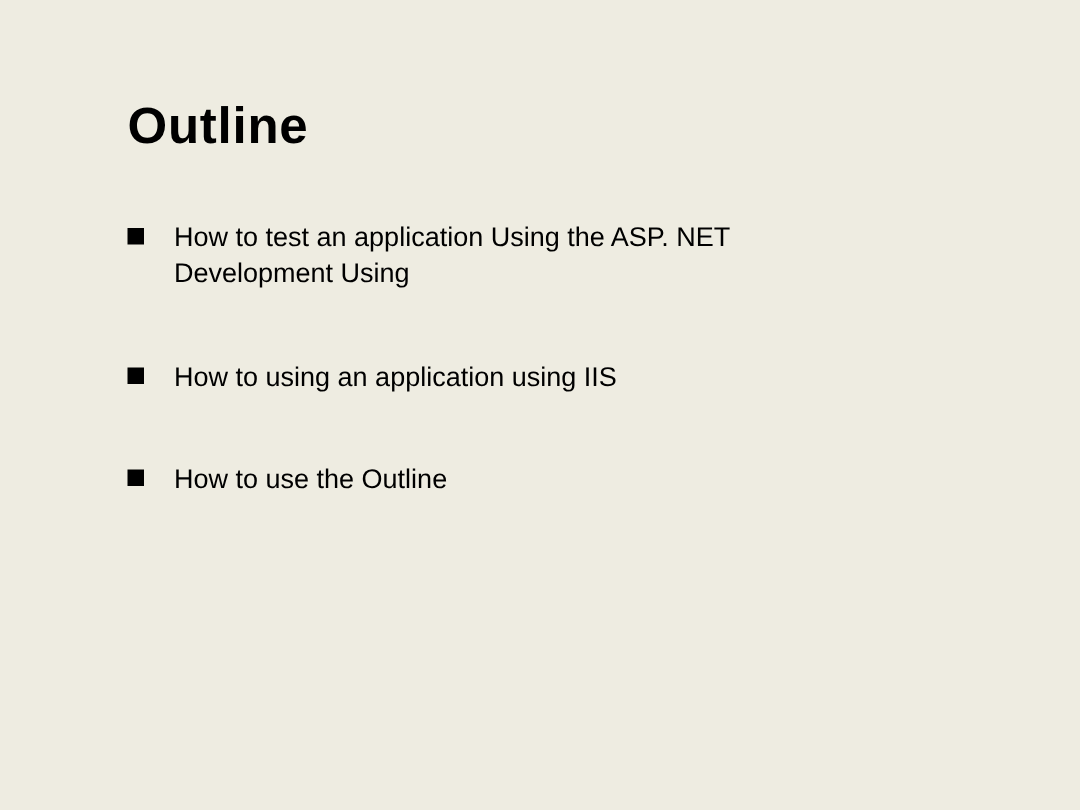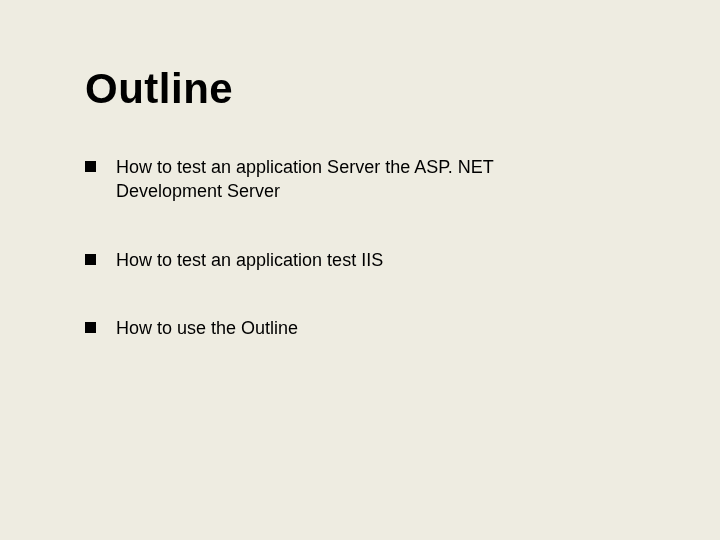--- a/index.html
+++ b/index.html
@@ -14,21 +14,21 @@
       font-family: Arial, Helvetica, sans-serif;
       color: #000;
       overflow: hidden;
     }
     .slide {
       width: 100%;
       height: 100%;
       padding: 65px 85px 40px 85px;
     }
     .title {
-      font-size: 42px;
+      font-size: 34px;
       font-weight: 700;
       margin-bottom: 42px;
       letter-spacing: 0.5px;
     }
     .bullets {
       list-style: none;
       max-width: 480px;
     }
     .bullets li {
       display: flex;
@@ -51,24 +51,24 @@
     }
   </style>
 </head>
 <body>
 
 <div class="slide">
   <h1 class="title">Outline</h1>
   <ul class="bullets">
     <li>
       <span class="bullet-icon"></span>
-      <span class="bullet-text">How to test an application Server the ASP. NET Development Server</span>
+      <span class="bullet-text">How to test an application Using the ASP. NET Development Using</span>
     </li>
     <li>
       <span class="bullet-icon"></span>
-      <span class="bullet-text">How to test an application test IIS</span>
+      <span class="bullet-text">How to using an application using IIS</span>
     </li>
     <li>
       <span class="bullet-icon"></span>
       <span class="bullet-text">How to use the Outline</span>
     </li>
   </ul>
 </div>
 
 </body></html>

